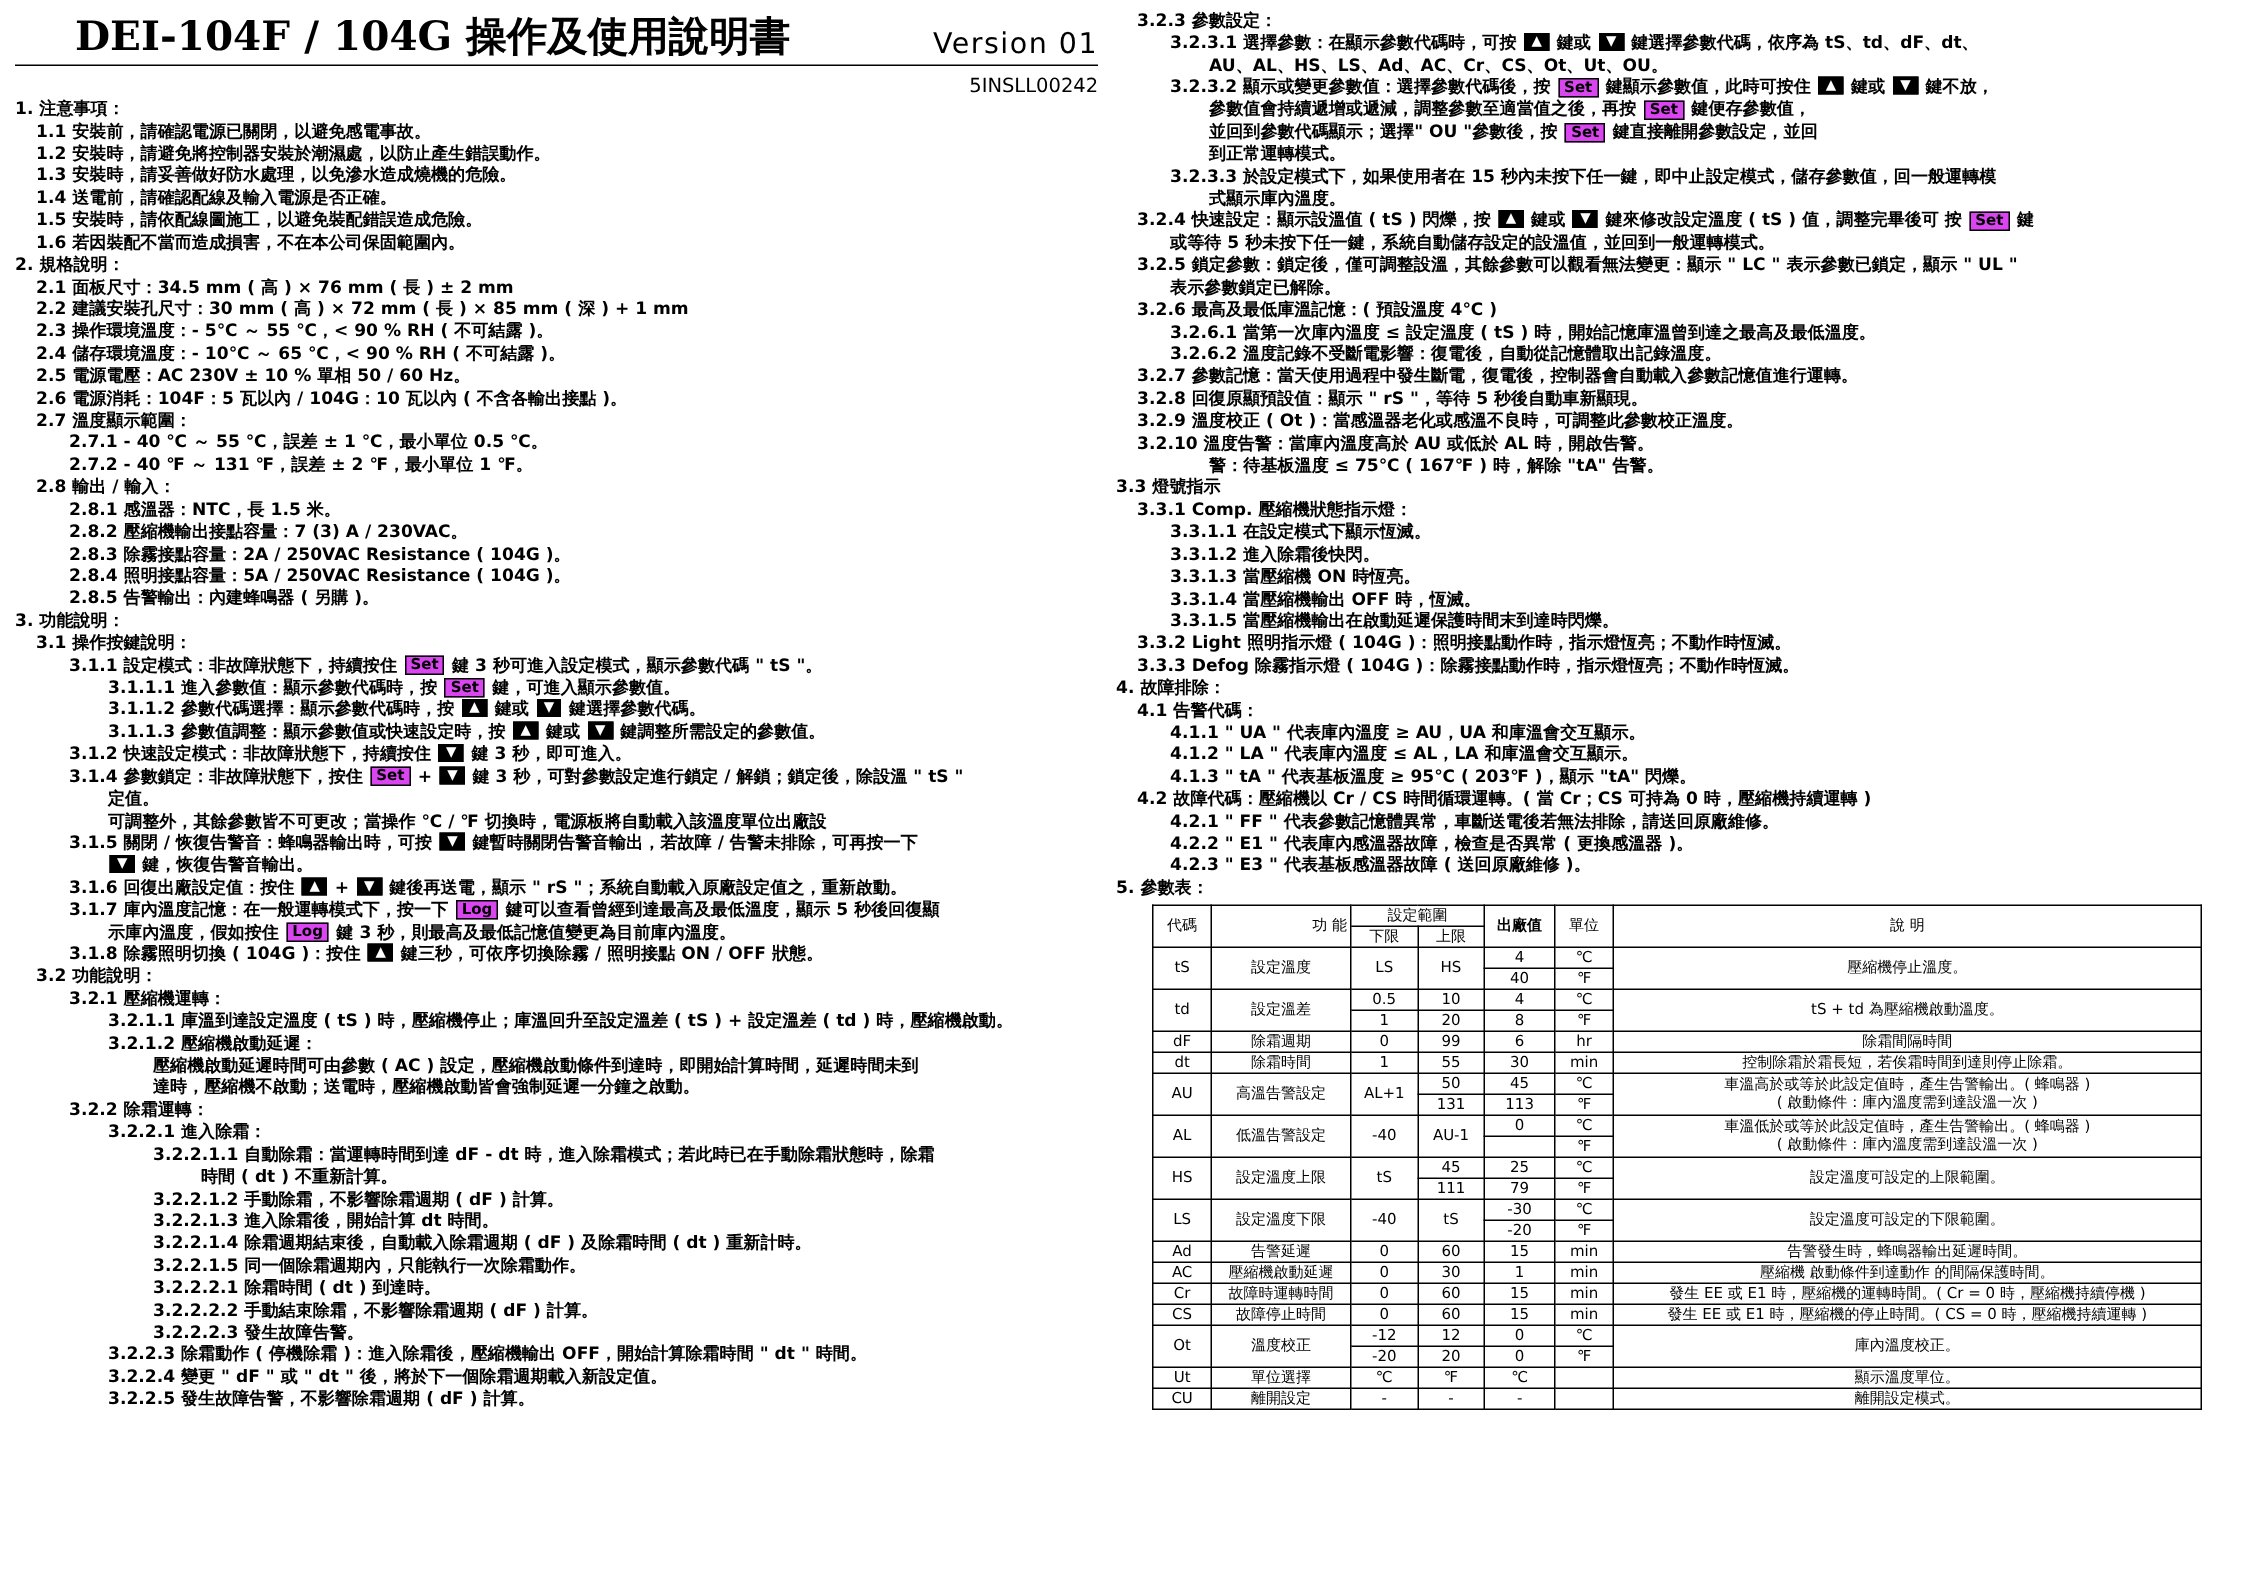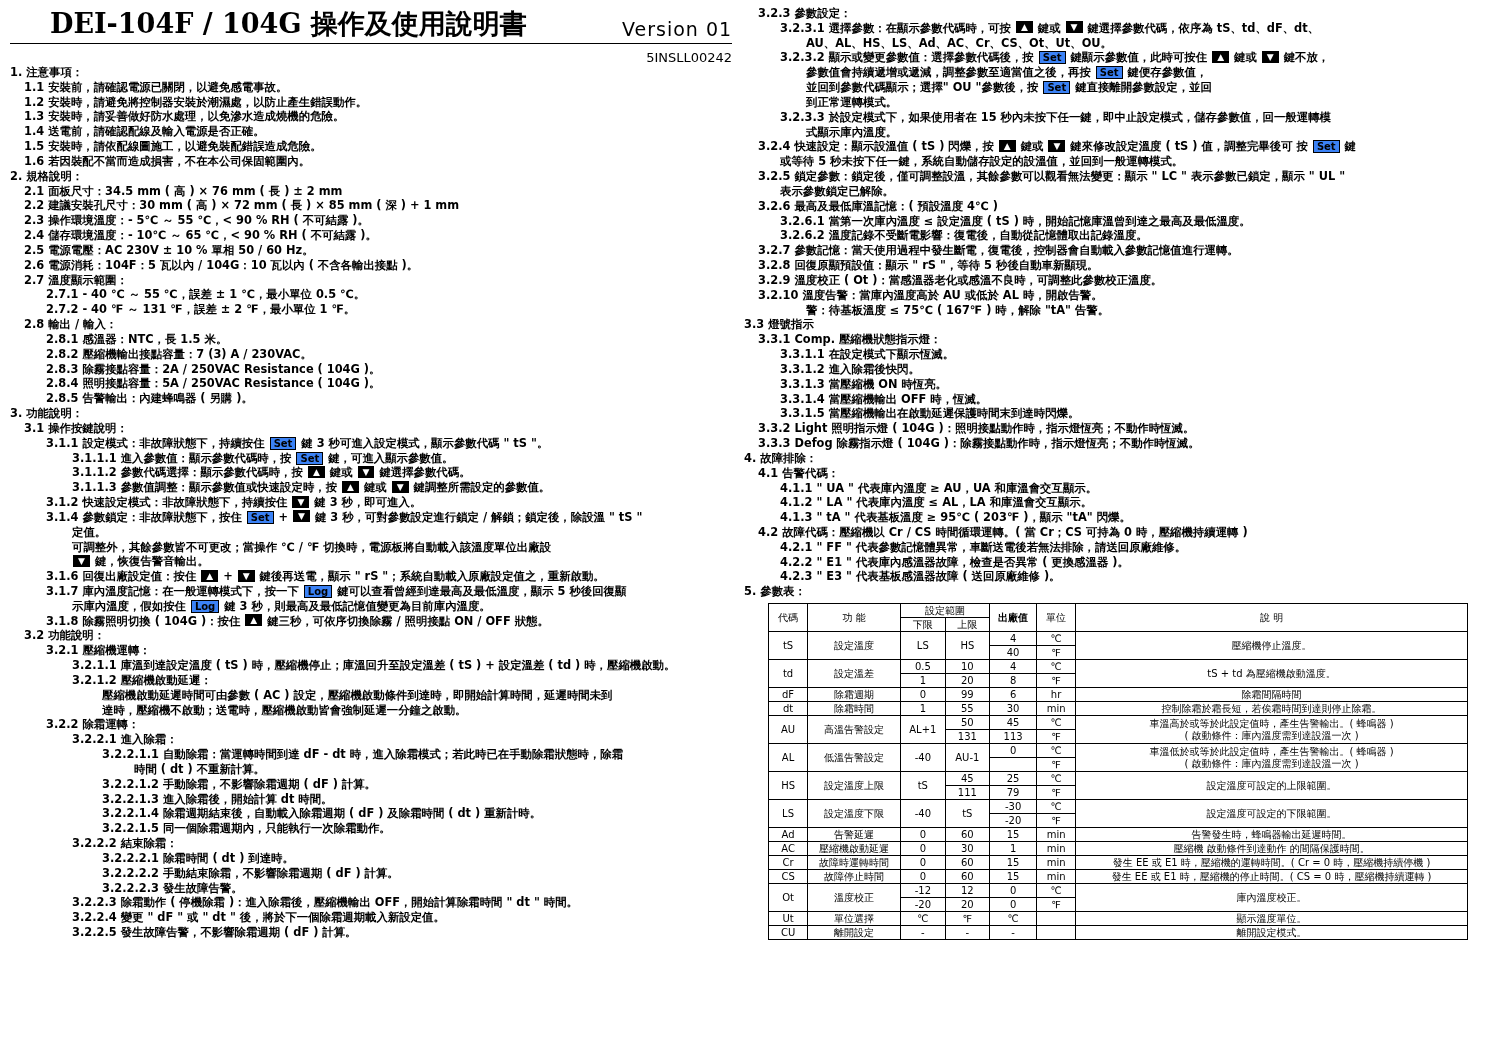--- a/index.html
+++ b/index.html
@@ -52,21 +52,21 @@
     line-height:10px;
     padding:0 4px;
     vertical-align:middle;
     margin:0 1px;
     position:relative;
     top:-1px;
   }
   .keyw{
     display:inline-block;
     border:1.2px solid #000;
-    background:#3b82f6;
+    background:#d946ef;
     color:#000;
     font-size:10px;
     line-height:11px;
     padding:0 3px;
     vertical-align:middle;
     margin:0 1px;
     font-weight:bold;
   }
 
   
@@ -133,40 +133,40 @@
           <div class="ln i0 b">3. 功能說明：</div>
           <div class="ln i1 b">3.1 操作按鍵說明：</div>
           <div class="ln i2 b">3.1.1 設定模式：非故障狀態下，持續按住 <span class="keyw">Set</span> 鍵 3 秒可進入設定模式，顯示參數代碼 " tS "。</div>
           <div class="ln i3 b">3.1.1.1 進入參數值：顯示參數代碼時，按 <span class="keyw">Set</span> 鍵，可進入顯示參數值。</div>
           <div class="ln i3 b">3.1.1.2 參數代碼選擇：顯示參數代碼時，按 <span class="key">▲</span> 鍵或 <span class="key">▼</span> 鍵選擇參數代碼。</div>
           <div class="ln i3 b">3.1.1.3 參數值調整：顯示參數值或快速設定時，按 <span class="key">▲</span> 鍵或 <span class="key">▼</span> 鍵調整所需設定的參數值。</div>
           <div class="ln i2 b">3.1.2 快速設定模式：非故障狀態下，持續按住 <span class="key">▼</span> 鍵 3 秒，即可進入。</div>
           <div class="ln i2 b">3.1.4 參數鎖定：非故障狀態下，按住 <span class="keyw">Set</span> + <span class="key">▼</span> 鍵 3 秒，可對參數設定進行鎖定 / 解鎖；鎖定後，除設溫 " tS "</div>
           <div class="ln i3 b">定值。</div>
           <div class="ln i3 b">可調整外，其餘參數皆不可更改；當操作 ℃ / ℉ 切換時，電源板將自動載入該溫度單位出廠設</div>
+          <div class="ln i2 b">3.1.5 關閉 / 恢復告警音：蜂鳴器輸出時，可按 <span class="key">▼</span> 鍵暫時關閉告警音輸出，若故障 / 告警未排除，可再按一下</div>
           <div class="ln i3 b"><span class="key">▼</span> 鍵，恢復告警音輸出。</div>
           <div class="ln i2 b">3.1.6 回復出廠設定值：按住 <span class="key">▲</span> + <span class="key">▼</span> 鍵後再送電，顯示 " rS "；系統自動載入原廠設定值之，重新啟動。</div>
           <div class="ln i2 b">3.1.7 庫內溫度記憶：在一般運轉模式下，按一下 <span class="keyw">Log</span> 鍵可以查看曾經到達最高及最低溫度，顯示 5 秒後回復顯</div>
           <div class="ln i3 b">示庫內溫度，假如按住 <span class="keyw">Log</span> 鍵 3 秒，則最高及最低記憶值變更為目前庫內溫度。</div>
           <div class="ln i2 b">3.1.8 除霧照明切換 ( 104G )：按住 <span class="key">▲</span> 鍵三秒，可依序切換除霧 / 照明接點 ON / OFF 狀態。</div>
           <div class="ln i1 b">3.2 功能說明：</div>
           <div class="ln i2 b">3.2.1 壓縮機運轉：</div>
           <div class="ln i3 b">3.2.1.1 庫溫到達設定溫度 ( tS ) 時，壓縮機停止；庫溫回升至設定溫差 ( tS ) + 設定溫差 ( td ) 時，壓縮機啟動。</div>
           <div class="ln i3 b">3.2.1.2 壓縮機啟動延遲：</div>
           <div class="ln i4 b">壓縮機啟動延遲時間可由參數 ( AC ) 設定，壓縮機啟動條件到達時，即開始計算時間，延遲時間未到</div>
           <div class="ln i4 b">達時，壓縮機不啟動；送電時，壓縮機啟動皆會強制延遲一分鐘之啟動。</div>
           <div class="ln i2 b">3.2.2 除霜運轉：</div>
           <div class="ln i3 b">3.2.2.1 進入除霜：</div>
           <div class="ln i4 b">3.2.2.1.1 自動除霜：當運轉時間到達 dF - dt 時，進入除霜模式；若此時已在手動除霜狀態時，除霜</div>
           <div class="ln i5 b">時間 ( dt ) 不重新計算。</div>
           <div class="ln i4 b">3.2.2.1.2 手動除霜，不影響除霜週期 ( dF ) 計算。</div>
           <div class="ln i4 b">3.2.2.1.3 進入除霜後，開始計算 dt 時間。</div>
           <div class="ln i4 b">3.2.2.1.4 除霜週期結束後，自動載入除霜週期 ( dF ) 及除霜時間 ( dt ) 重新計時。</div>
           <div class="ln i4 b">3.2.2.1.5 同一個除霜週期內，只能執行一次除霜動作。</div>
-          <div class="ln i3 b">3.2.2.2 結束除霜：</div>
           <div class="ln i4 b">3.2.2.2.1 除霜時間 ( dt ) 到達時。</div>
           <div class="ln i4 b">3.2.2.2.2 手動結束除霜，不影響除霜週期 ( dF ) 計算。</div>
           <div class="ln i4 b">3.2.2.2.3 發生故障告警。</div>
           <div class="ln i3 b">3.2.2.3 除霜動作 ( 停機除霜 )：進入除霜後，壓縮機輸出 OFF，開始計算除霜時間 " dt " 時間。</div>
           <div class="ln i3 b">3.2.2.4 變更 " dF " 或 " dt " 後，將於下一個除霜週期載入新設定值。</div>
           <div class="ln i3 b">3.2.2.5 發生故障告警，不影響除霜週期 ( dF ) 計算。</div>
         </div>
     </div>
 
     <div class="col col-right">
@@ -210,21 +210,21 @@
           <div class="ln i2 b">4.2.1 " FF " 代表參數記憶體異常，車斷送電後若無法排除，請送回原廠維修。</div>
           <div class="ln i2 b">4.2.2 " E1 " 代表庫內感溫器故障，檢查是否異常 ( 更換感溫器 )。</div>
           <div class="ln i2 b">4.2.3 " E3 " 代表基板感溫器故障 ( 送回原廠維修 )。</div>
           <div class="ln i0 b">5. 參數表：</div>
         </div>
 
       <table class="spec">
         <thead>
           <tr>
             <th rowspan="2" style="width:34px;">代碼</th>
-            <th rowspan="2" style="width:88px;">功  能</th>
+            <th rowspan="2" style="width:88px;text-align:right;">功  能</th>
             <th colspan="2" style="width:84px;">設定範圍</th>
             <th rowspan="2" style="width:42px;font-weight:bold;">出廠值</th>
             <th rowspan="2" style="width:34px;">單位</th>
             <th rowspan="2">說          明</th>
           </tr>
           <tr>
             <th style="width:42px;">下限</th>
             <th style="width:42px;">上限</th>
           </tr>
         </thead>

